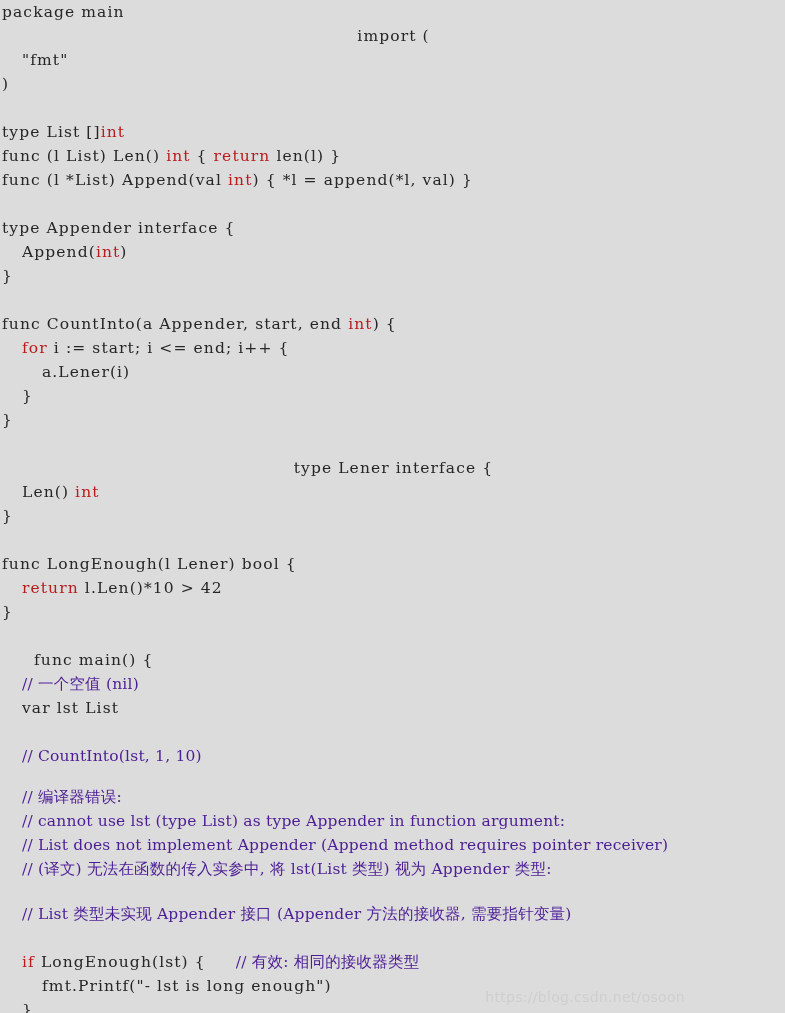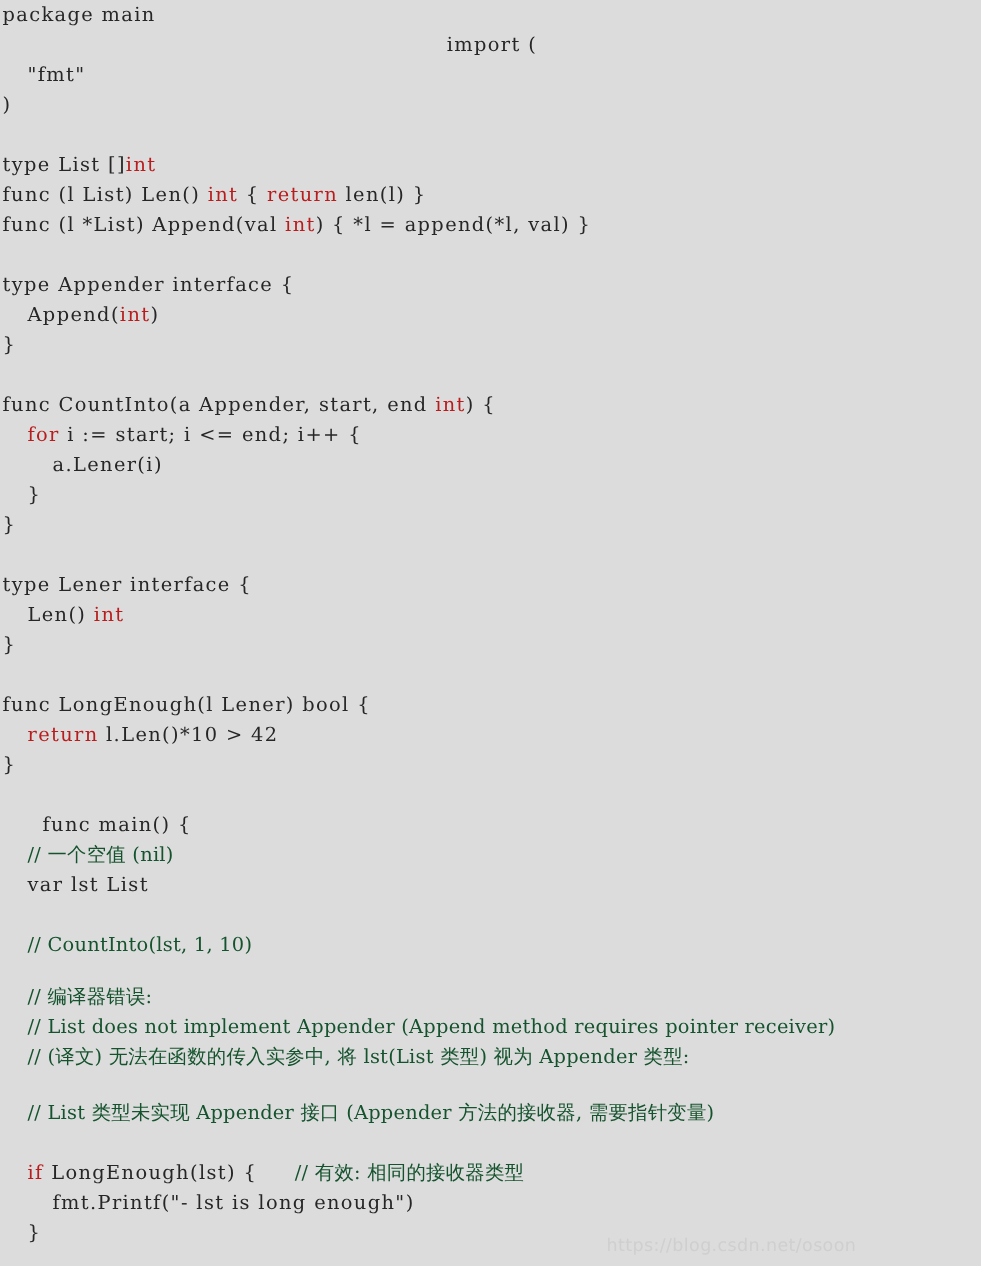--- a/index.html
+++ b/index.html
@@ -33,21 +33,21 @@
   }
   
   .code {
     font-family: "DejaVu Serif", "Liberation Serif", serif;
     letter-spacing: 1.1px;
   }
   .kw {
     color: #b91c1c;
   }
   .cm {
-    color: #14532d;
+    color: #4c1d95;
     font-family: "DejaVu Serif", "Liberation Serif", serif;
     letter-spacing: 0.2px;
   }
   .watermark {
     position: absolute;
     right: 10px;
     bottom: 8px;
     font-family: "DejaVu Sans", "Liberation Sans", sans-serif;
     font-size: 14px;
     color: #cfcfcf;
@@ -73,34 +73,35 @@
       <div class="line" style="padding-left: 2px;"><span class="code">type Appender interface {</span></div>
       <div class="line" style="padding-left: 22px;"><span class="code">Append(</span><span class="code kw">int</span><span class="code">)</span></div>
       <div class="line" style="padding-left: 2px;"><span class="code">}</span></div>
       <div class="line" style="padding-left: 2px;">&nbsp;</div>
       <div class="line" style="padding-left: 2px;"><span class="code">func CountInto(a Appender, start, end </span><span class="code kw">int</span><span class="code">) {</span></div>
       <div class="line" style="padding-left: 22px;"><span class="code kw">for</span><span class="code"> i := start; i &lt;= end; i++ {</span></div>
       <div class="line" style="padding-left: 42px;"><span class="code">a.Lener(i)</span></div>
       <div class="line" style="padding-left: 22px;"><span class="code">}</span></div>
       <div class="line" style="padding-left: 2px;"><span class="code">}</span></div>
       <div class="line" style="padding-left: 2px;">&nbsp;</div>
-      <div class="line" style="padding-left: 2px;"><span class="code">type Lener interface {</span></div>
+      <div class="line" style="padding-left: 2px; text-align: center;"><span class="code">type Lener interface {</span></div>
       <div class="line" style="padding-left: 22px;"><span class="code">Len() </span><span class="code kw">int</span></div>
       <div class="line" style="padding-left: 2px;"><span class="code">}</span></div>
       <div class="line" style="padding-left: 2px;">&nbsp;</div>
       <div class="line" style="padding-left: 2px;"><span class="code">func LongEnough(l Lener) bool {</span></div>
       <div class="line" style="padding-left: 22px;"><span class="code kw">return</span><span class="code"> l.Len()*10 &gt; 42</span></div>
       <div class="line" style="padding-left: 2px;"><span class="code">}</span></div>
       <div class="line" style="padding-left: 2px;">&nbsp;</div>
       <div class="line" style="padding-left: 2px; margin-left: 32px;"><span class="code">func main() {</span></div>
       <div class="line" style="padding-left: 22px;"><span class="cm">// 一个空值 (nil)</span></div>
       <div class="line" style="padding-left: 22px;"><span class="code">var lst List</span></div>
       <div class="line" style="padding-left: 2px;">&nbsp;</div>
       <div class="line" style="padding-left: 22px;"><span class="cm">// CountInto(lst, 1, 10)</span></div>
       <div class="line" style="padding-left: 22px; margin-top: 17px;"><span class="cm">// 编译器错误:</span></div>
+      <div class="line" style="padding-left: 22px;"><span class="cm">// cannot use lst (type List) as type Appender in function argument:</span></div>
       <div class="line" style="padding-left: 22px;"><span class="cm">// List does not implement Appender (Append method requires pointer receiver)</span></div>
       <div class="line" style="padding-left: 22px;"><span class="cm">// (译文) 无法在函数的传入实参中, 将 lst(List 类型) 视为 Appender 类型:</span></div>
       <div class="line" style="padding-left: 22px; margin-top: 21px;"><span class="cm">// List 类型未实现 Appender 接口 (Appender 方法的接收器, 需要指针变量)</span></div>
       <div class="line" style="padding-left: 2px;">&nbsp;</div>
       <div class="line" style="padding-left: 22px;"><span class="code kw">if</span><span class="code"> LongEnough(lst) {     </span><span class="cm">// 有效: 相同的接收器类型</span></div>
       <div class="line" style="padding-left: 42px;"><span class="code">fmt.Printf("- lst is long enough")</span></div>
       <div class="line" style="padding-left: 22px;"><span class="code">}</span></div>
       <div class="line" style="padding-left: 2px;">&nbsp;</div>
       <div class="line" style="padding-left: 22px;"><span class="cm">// 一个指针</span></div>
     </div>

